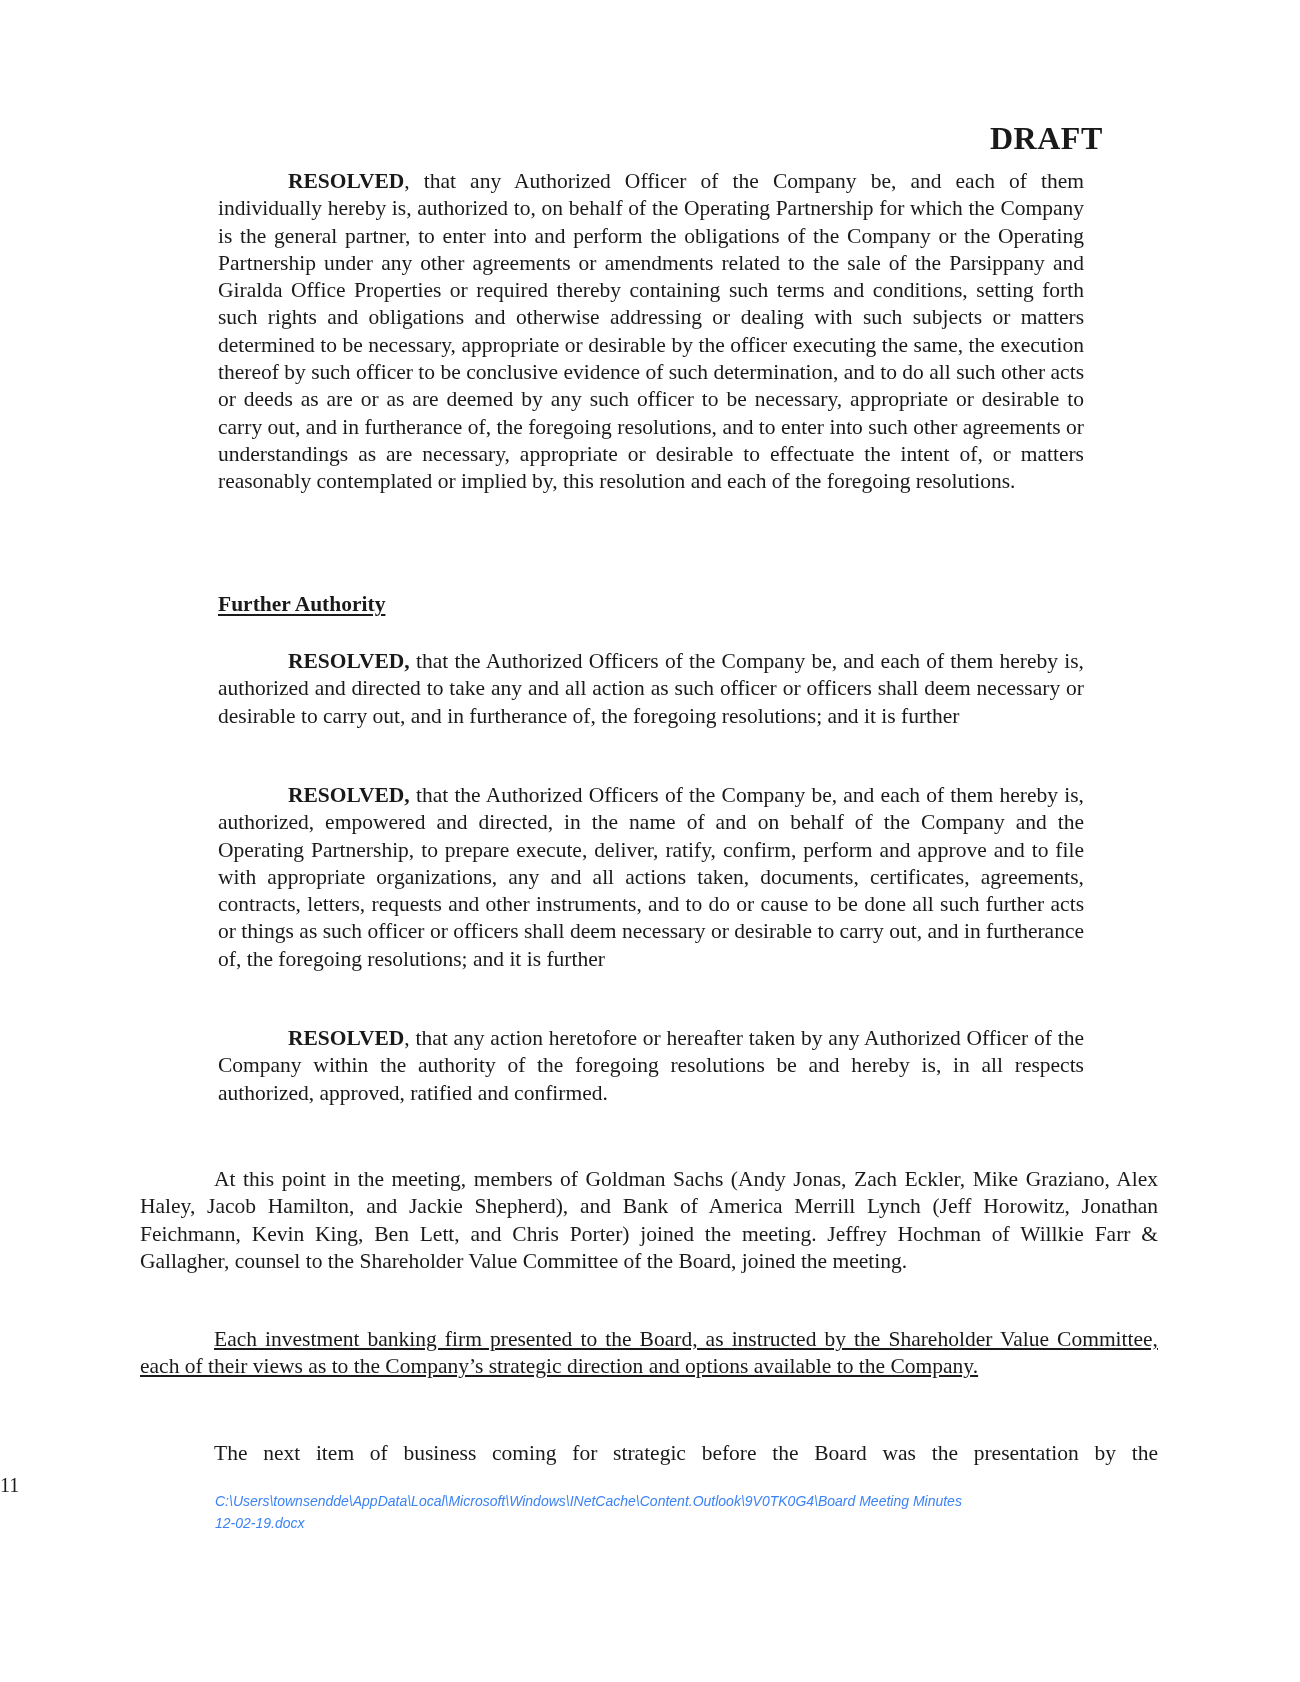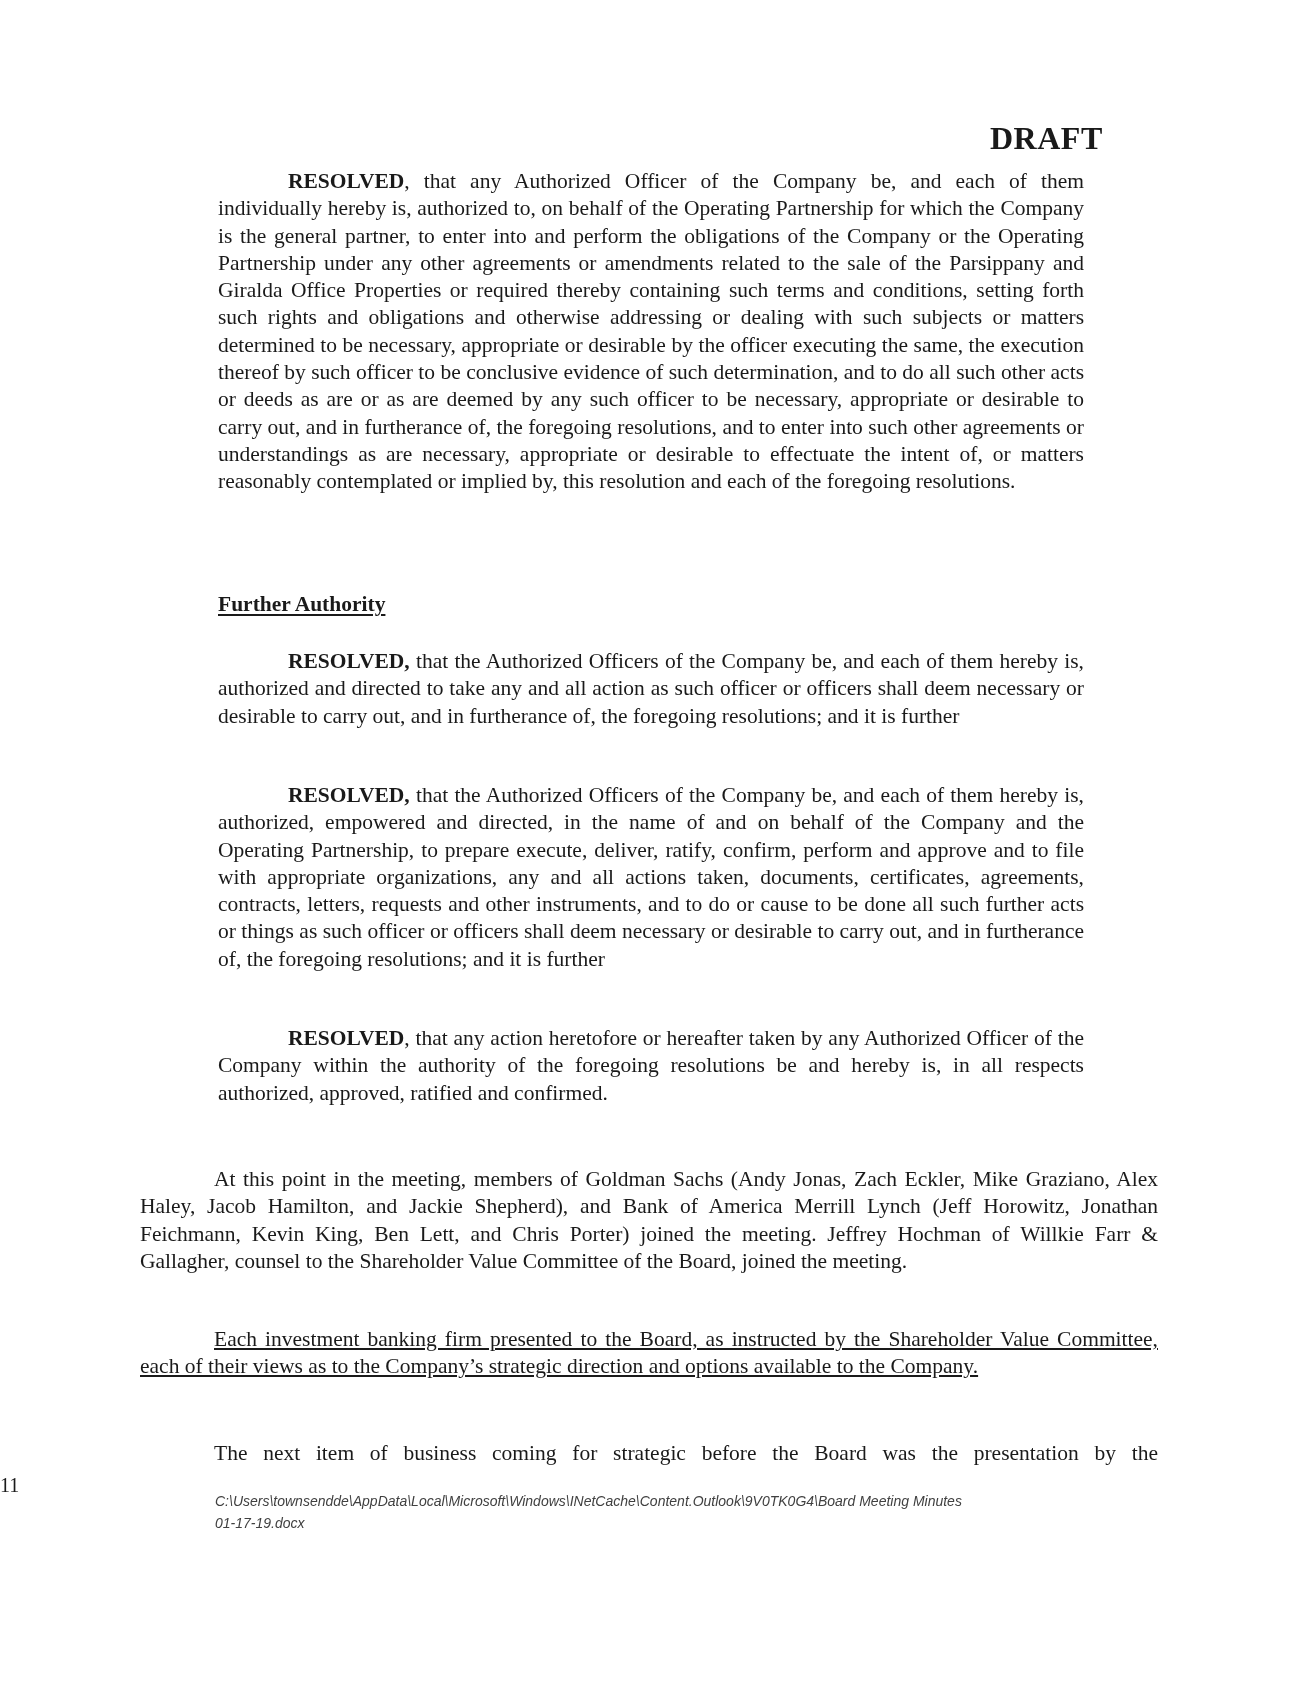--- a/index.html
+++ b/index.html
@@ -11,21 +11,21 @@
   .block-lower { position: absolute; left: 140px; width: 1018px; }
   p { margin: 0; font-size: 21.5px; line-height: 27.3px; text-align: justify; }
   .indent { text-indent: 70px; }
   .lower .indent { text-indent: 74px; }
   .lead { font-weight: bold; }
   .heading { position: absolute; left: 218px; top: 592px; font-size: 21.5px; font-weight: bold;
              text-decoration: underline; text-underline-offset: 3px; }
   .pnum { position: absolute; left: 0; width: 1300px; top: 1474px; text-align: left; font-size: 20px; }
   .footer { position: absolute; left: 215px; top: 1490px; width: 900px;
             font-family: "Liberation Sans", "DejaVu Sans", sans-serif; font-style: italic; font-size: 14px;
-            line-height: 22px; color: #404040; }
+            line-height: 22px; color: #3b82f6; }
 </style>
 </head>
 <body>
 
 <div class="page">
 
   <div class="draft">DRAFT</div>
 
   <div class="block-upper" style="top:168px;">
     <p class="indent"><span class="lead">RESOLVED</span><span>, that any Authorized Officer of the Company be, and each of them individually hereby is, authorized to, on behalf of the Operating Partnership for which the Company is the general partner, to enter into and perform the obligations of the Company or the Operating Partnership under any other agreements or amendments related to the sale of the Parsippany and Giralda Office Properties or required thereby containing such terms and conditions, setting forth such rights and obligations and otherwise addressing or dealing with such subjects or matters determined to be necessary, appropriate or desirable by the officer executing the same, the execution thereof by such officer to be conclusive evidence of such determination, and to do all such other acts or deeds as are or as are deemed by any such officer to be necessary, appropriate or desirable to carry out, and in furtherance of, the foregoing resolutions, and to enter into such other agreements or understandings as are necessary, appropriate or desirable to effectuate the intent of, or matters reasonably contemplated or implied by, this resolution and each of the foregoing resolutions.</span></p>
@@ -54,16 +54,16 @@
   </div>
 
   <div class="block-lower lower" style="top:1440px;">
     <p class="indent" style="text-align-last: justify;">The next item of business coming for strategic before the Board was the presentation by the</p>
   </div>
 
   <div class="pnum">11</div>
 
   <div class="footer">
     <div>C:\Users\townsendde\AppData\Local\Microsoft\Windows\INetCache\Content.Outlook\9V0TK0G4\Board Meeting Minutes</div>
-    <div>01-17-19.docx</div>
+    <div>12-02-19.docx</div>
   </div>
 
 </div>
 
 </body></html>

